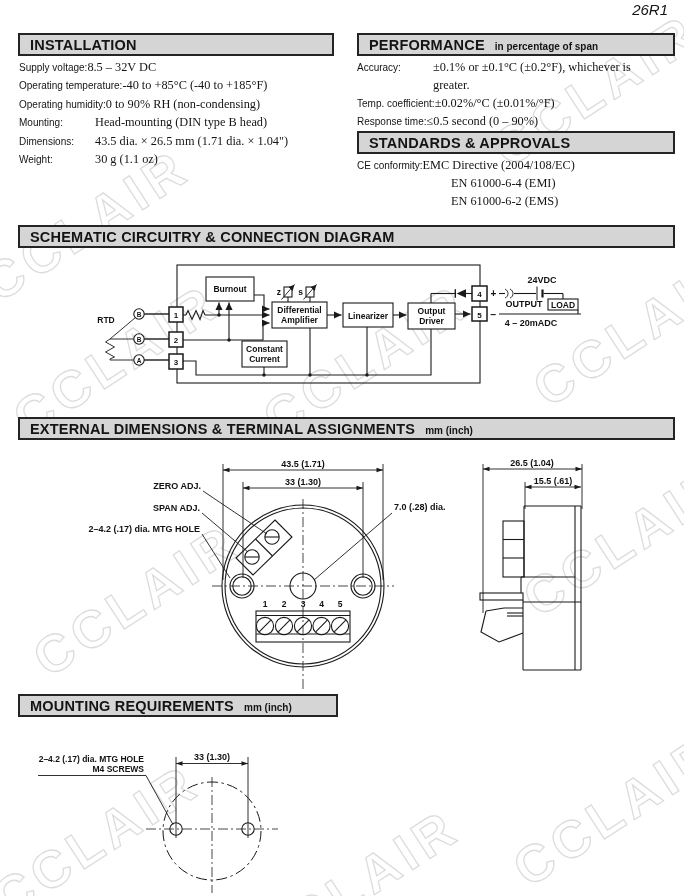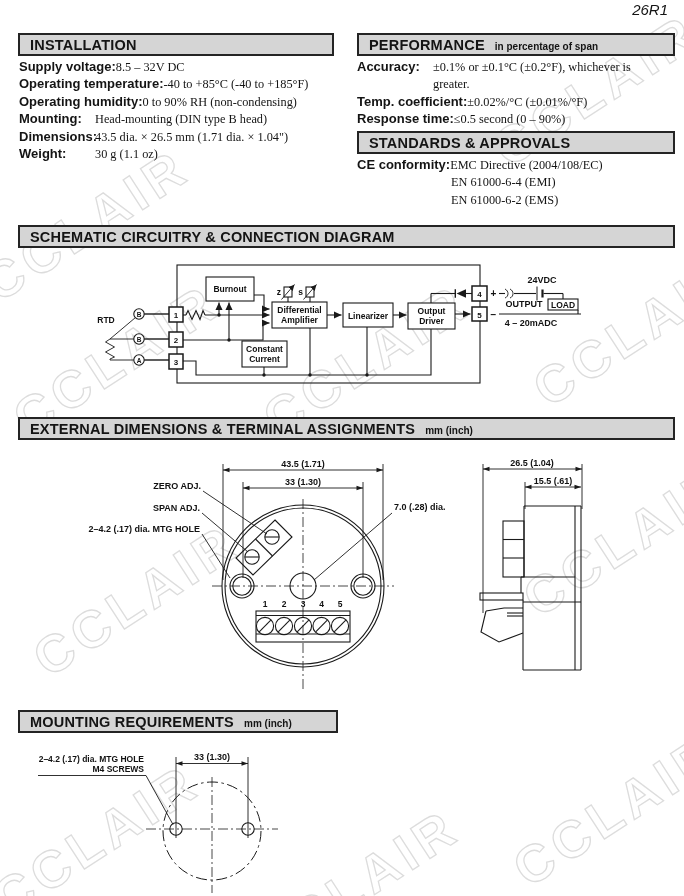--- a/index.html
+++ b/index.html
@@ -8,21 +8,21 @@
   .wm{position:absolute;font-weight:bold;font-size:52px;letter-spacing:6px;
       color:transparent;-webkit-text-stroke:1.3px #d7d7d7;opacity:.85;
       transform:rotate(-33deg);white-space:nowrap;pointer-events:none;z-index:0}
   .docno{position:absolute;right:16px;top:1px;font-style:italic;font-weight:normal;
          font-size:15px;z-index:3}
   .hdr{position:absolute;height:19px;background:#d5d5d5;border:2px solid #242424;
        display:flex;align-items:center;padding-left:10px;font-weight:bold;
        font-size:14.5px;letter-spacing:.2px;z-index:2;white-space:nowrap}
   .hdr .sub{font-size:10px;margin-left:10px;padding-top:3px;letter-spacing:0}
   .blk{position:absolute;z-index:2;line-height:16.4px;white-space:nowrap}
-  .lb{font-weight:bold;font-size:13px}
+  .lb{font-weight:normal;font-size:10px}
   .val{font-family:"Liberation Serif",serif;font-size:12.3px}
   .tab74{display:inline-block;width:76px}
   .tab76{display:inline-block;width:76px}
   .ind76{margin-left:76px}
   .ind94{margin-left:94px}
   svg{position:absolute;left:0;z-index:1}
   svg line,svg rect,svg circle,svg path,svg polyline,svg polygon
      {fill:none;stroke:#1a1a1a;stroke-width:1.1}
   svg .fw{fill:#fff}
   svg .fb{fill:#1a1a1a;stroke:none}
@@ -300,21 +300,21 @@
       <line class="thin" x1="483" y1="19" x2="483" y2="168"></line>
       <line class="thin" x1="582" y1="19" x2="582" y2="64"></line>
       <line class="thin" x1="525" y1="37" x2="525" y2="64"></line>
       <line class="thin" x1="483" y1="24" x2="582" y2="24" marker-start="url(#ar2)" marker-end="url(#ar2)"></line>
       <text class="t9" x="532" y="20.5" text-anchor="middle">26.5 (1.04)</text>
       <line class="thin" x1="525" y1="42" x2="581" y2="42" marker-start="url(#ar2)" marker-end="url(#ar2)"></line>
       <text class="t9" x="553" y="38.5" text-anchor="middle">15.5 (.61)</text>
     </g>
   </svg>
 
-  <div class="hdr" style="left:18px;top:710px;width:306px">
+  <div class="hdr" style="left:18px;top:694px;width:306px">
     <span>MOUNTING REQUIREMENTS</span>
     <span class="sub">mm (inch)</span>
   </div>
 
   <svg style="top:735px" width="684" height="161" viewBox="0 0 684 161">
     <defs>
       <marker id="ar3" viewBox="0 0 10 10" refX="9" refY="5" markerWidth="10.5" markerHeight="8" orient="auto-start-reverse">
         <path d="M0,1.8 L9,5 L0,8.2 z" class="fb"></path>
       </marker>
     </defs>

